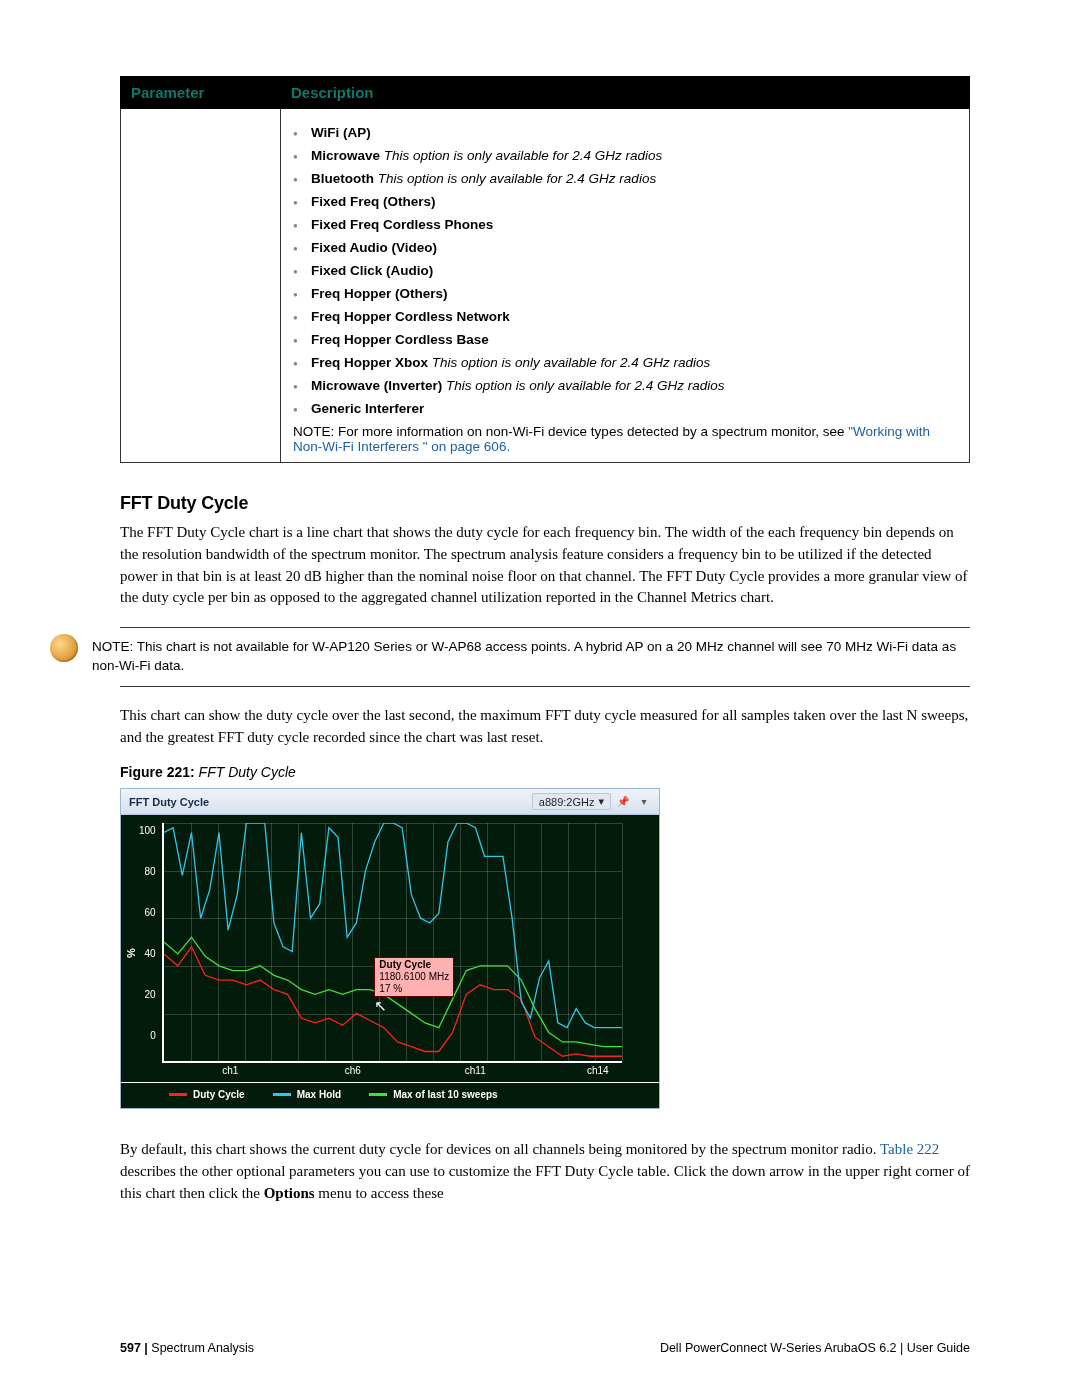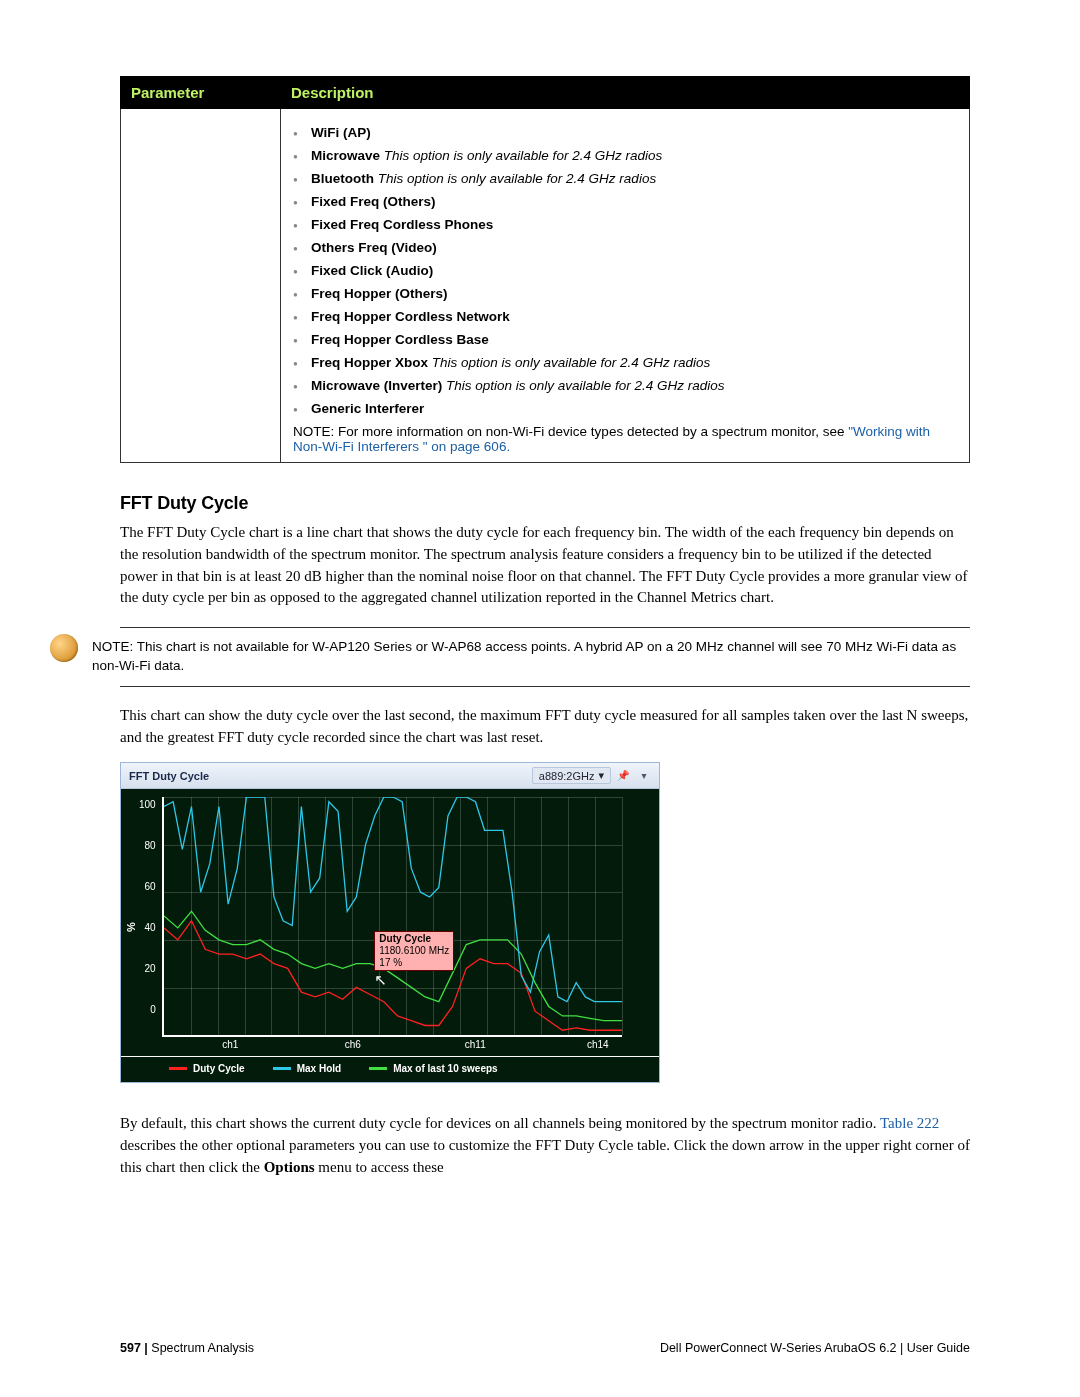--- a/index.html
+++ b/index.html
@@ -14,21 +14,21 @@
   .page {
     padding: 76px 110px 0 120px;
   }
   .param-table {
     width: 100%;
     border-collapse: collapse;
     border: 1px solid #333;
   }
   .param-table thead th {
     background: #000;
-    color: #bef264;
+    color: #0f766e;
     text-align: left;
     font-weight: bold;
     font-size: 15px;
     padding: 7px 10px;
     border: 1px solid #000;
   }
   .param-table thead th:first-child { width: 160px; }
   .param-table td {
     vertical-align: top;
     padding: 8px 12px;
@@ -208,21 +208,21 @@
     <tbody>
       <tr>
         <td></td>
         <td>
           <ul class="desc-list" id="device-list">
               <li><b>WiFi (AP)</b></li>
               <li><b>Microwave</b><span class="optnote">   This option is only available for 2.4 GHz radios</span></li>
               <li><b>Bluetooth</b><span class="optnote">   This option is only available for 2.4 GHz radios</span></li>
               <li><b>Fixed Freq (Others)</b></li>
               <li><b>Fixed Freq Cordless Phones</b></li>
-              <li><b>Others Freq (Video)</b></li>
+              <li><b>Fixed Audio (Video)</b></li>
               <li><b>Fixed Click (Audio)</b></li>
               <li><b>Freq Hopper (Others)</b></li>
               <li><b>Freq Hopper Cordless Network</b></li>
               <li><b>Freq Hopper Cordless Base</b></li>
               <li><b>Freq Hopper Xbox</b><span class="optnote">   This option is only available for 2.4 GHz radios</span></li>
               <li><b>Microwave (Inverter)</b><span class="optnote">   This option is only available for 2.4 GHz radios</span></li>
               <li><b>Generic Interferer</b></li>
             </ul>
           <div class="note-row">
             <b>NOTE:</b>
@@ -238,20 +238,24 @@
 
   <p class="body">The FFT Duty Cycle chart is a line chart that shows the duty cycle for each frequency bin. The width of the each frequency bin depends on the resolution bandwidth of the spectrum monitor. The spectrum analysis feature considers a frequency bin to be utilized if the detected power in that bin is at least 20 dB higher than the nominal noise floor on that channel. The FFT Duty Cycle provides a more granular view of the duty cycle per bin as opposed to the aggregated channel utilization reported in the Channel Metrics chart.</p>
 
   <div class="note-block">
     <div class="note-icon"></div>
     <div class="note-text">NOTE: This chart is not available for W-AP120 Series or W-AP68 access points.  A hybrid AP on a 20 MHz channel will see 70 MHz Wi-Fi data as non-Wi-Fi data.</div>
   </div>
 
   <p class="body">This chart can show the duty cycle over the last second, the maximum FFT duty cycle measured for all samples taken over the last N sweeps, and the greatest FFT duty cycle recorded since the chart was last reset.</p>
 
+  <div class="fig-caption">
+    <b>Figure 221:</b>
+    <i>FFT Duty Cycle</i>
+  </div>
 
   <div class="chart-widget">
     <div class="chart-titlebar">
       <span class="ttl">FFT Duty Cycle</span>
       <span class="radio-sel">
         <span>a889:2GHz</span>
         <span>▾</span>
       </span>
       <span class="gear">📌</span>
       <span class="dd">▾</span>

